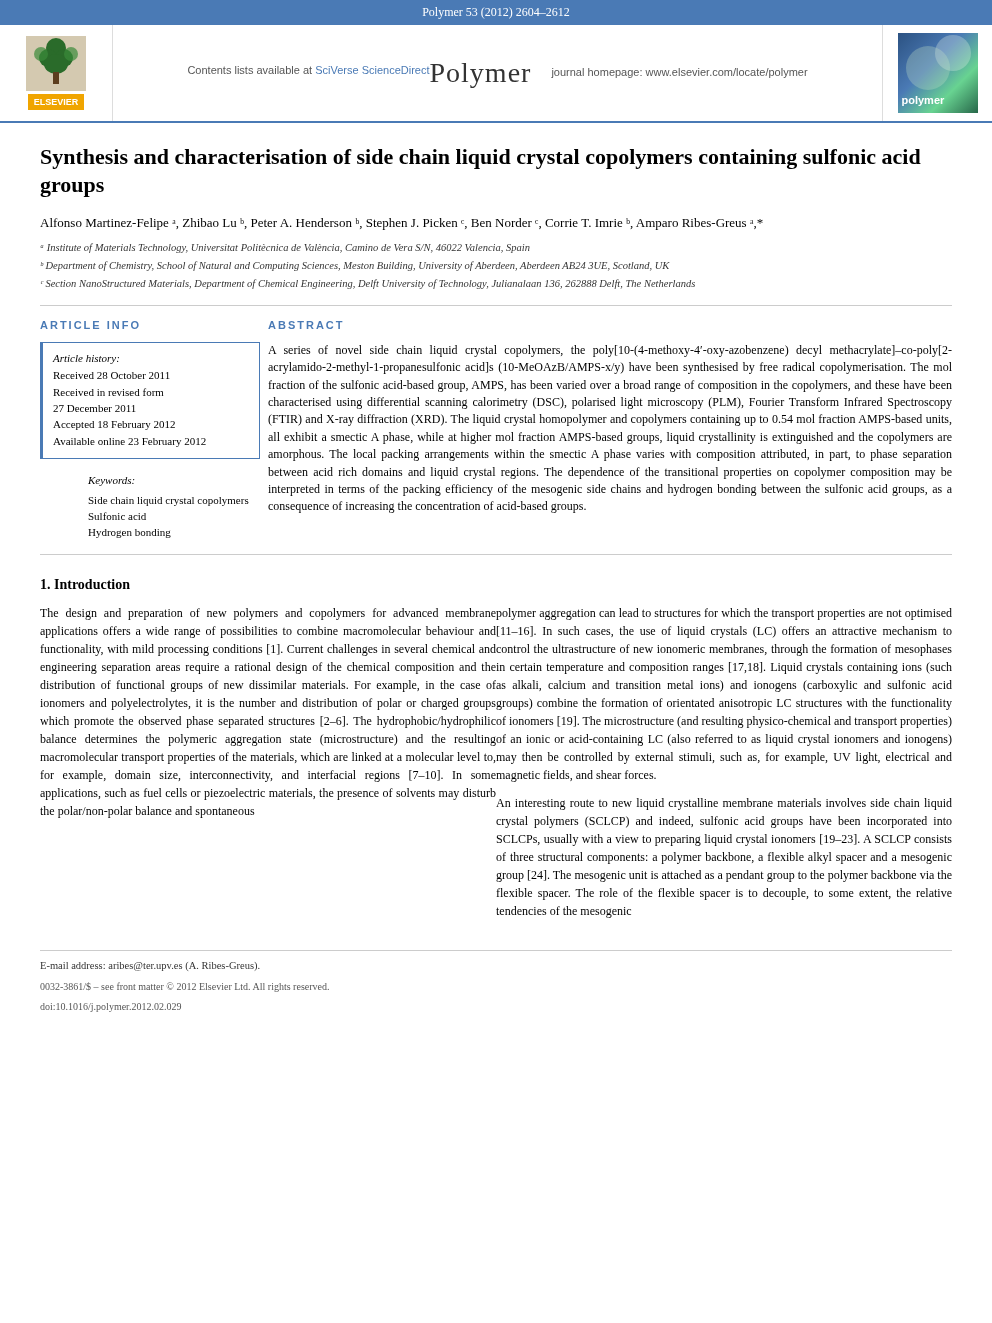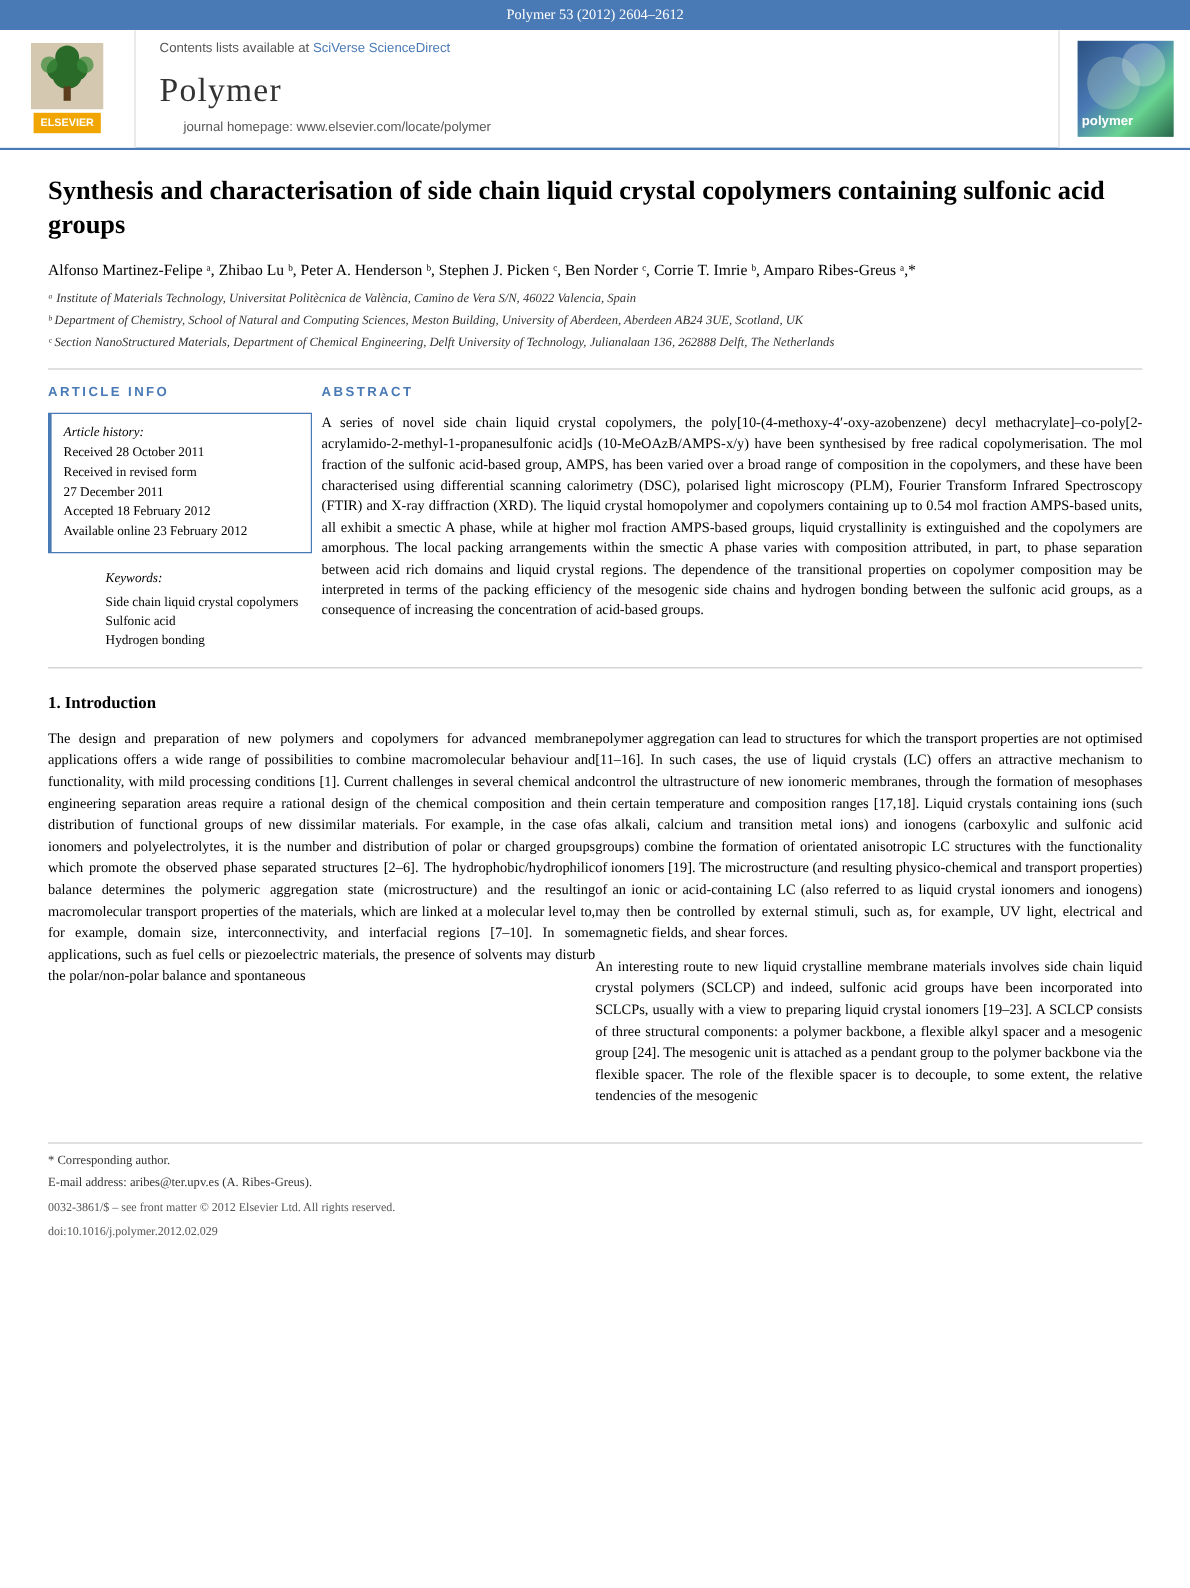--- a/index.html
+++ b/index.html
@@ -61,21 +61,22 @@
       color: white;
       font-size: 9px;
       font-weight: bold;
       padding: 2px 6px;
       margin-top: 3px;
       font-family: Arial, sans-serif;
     }
     .journal-center {
       flex: 1;
       display: flex;
-      flex-direction: column;
+      flex-direction: row;
+      align-items: center;
       justify-content: center;
       padding: 8px 20px;
     }
     .sciverse-link {
       font-size: 11px;
       color: #555;
       margin-bottom: 4px;
       font-family: Arial, sans-serif;
     }
     .sciverse-link a {
@@ -397,21 +398,20 @@
         </div>
 
         <div class="body-right-col">
           <p class="body-paragraph">polymer aggregation can lead to structures for which the transport properties are not optimised [11–16]. In such cases, the use of liquid crystals (LC) offers an attractive mechanism to control the ultrastructure of new ionomeric membranes, through the formation of mesophases in certain temperature and composition ranges [17,18]. Liquid crystals containing ions (such as alkali, calcium and transition metal ions) and ionogens (carboxylic and sulfonic acid groups) combine the formation of orientated anisotropic LC structures with the functionality of ionomers [19]. The microstructure (and resulting physico-chemical and transport properties) of an ionic or acid-containing LC (also referred to as liquid crystal ionomers and ionogens) may then be controlled by external stimuli, such as, for example, UV light, electrical and magnetic fields, and shear forces.</p>
           <p class="body-paragraph">An interesting route to new liquid crystalline membrane materials involves side chain liquid crystal polymers (SCLCP) and indeed, sulfonic acid groups have been incorporated into SCLCPs, usually with a view to preparing liquid crystal ionomers [19–23]. A SCLCP consists of three structural components: a polymer backbone, a flexible alkyl spacer and a mesogenic group [24]. The mesogenic unit is attached as a pendant group to the polymer backbone via the flexible spacer. The role of the flexible spacer is to decouple, to some extent, the relative tendencies of the mesogenic</p>
         </div>
       </div>
     </div>
 
     <div class="page-footer">
-      <div class="footnote-line">* Corresponding author.</div>
       <div class="footnote-line">
         <span>E-mail address: aribes@ter.upv.es (A. Ribes-Greus).</span>
       </div>
       <div class="footer-bottom">0032-3861/$ – see front matter © 2012 Elsevier Ltd. All rights reserved.</div>
       <div class="footer-bottom">doi:10.1016/j.polymer.2012.02.029</div>
     </div>
 
   </div>
 
 </div>

